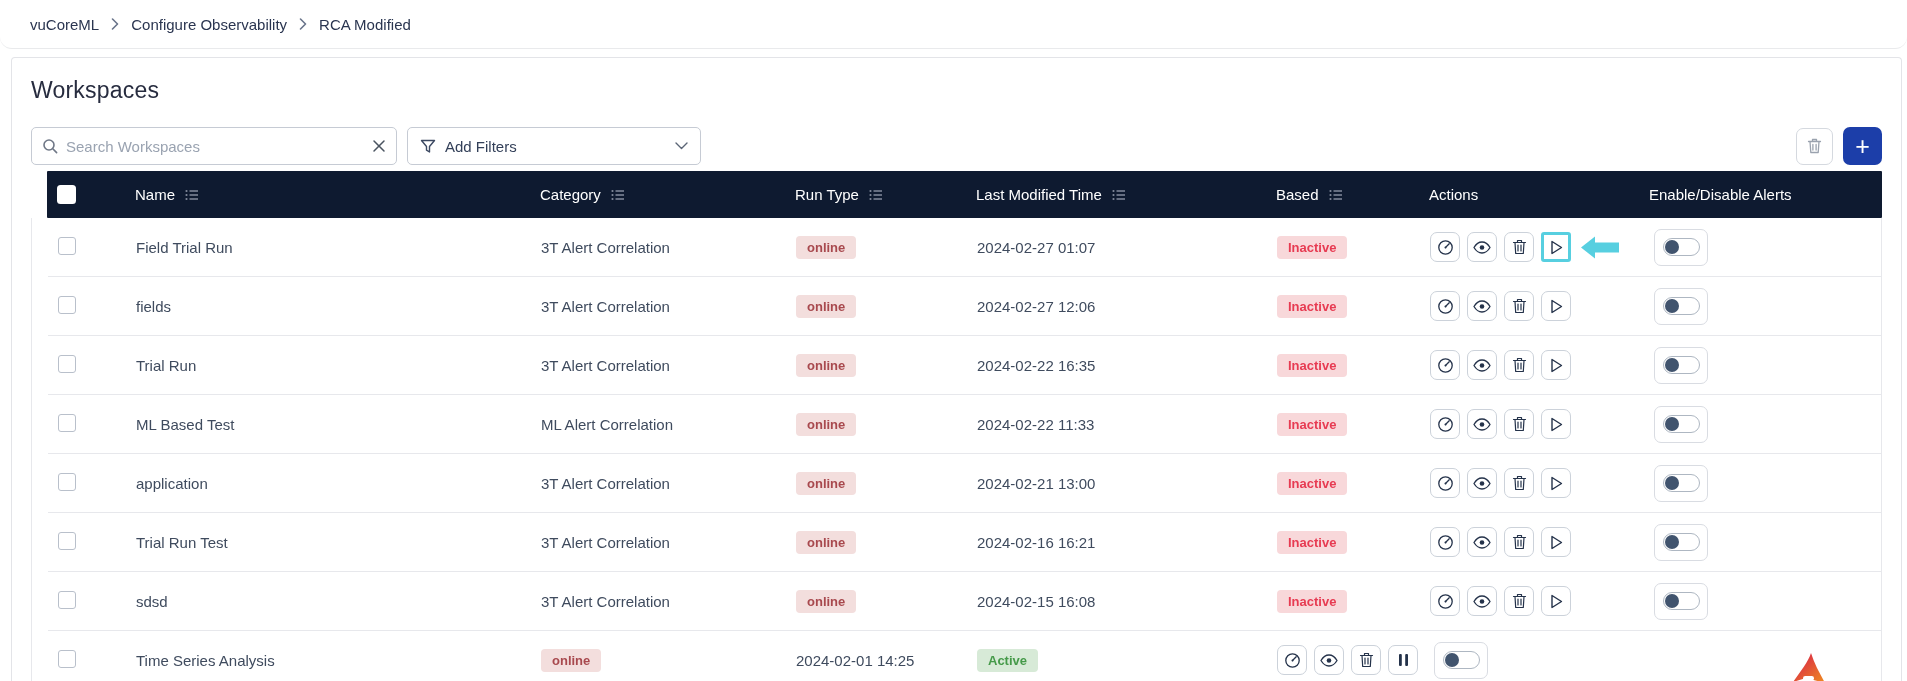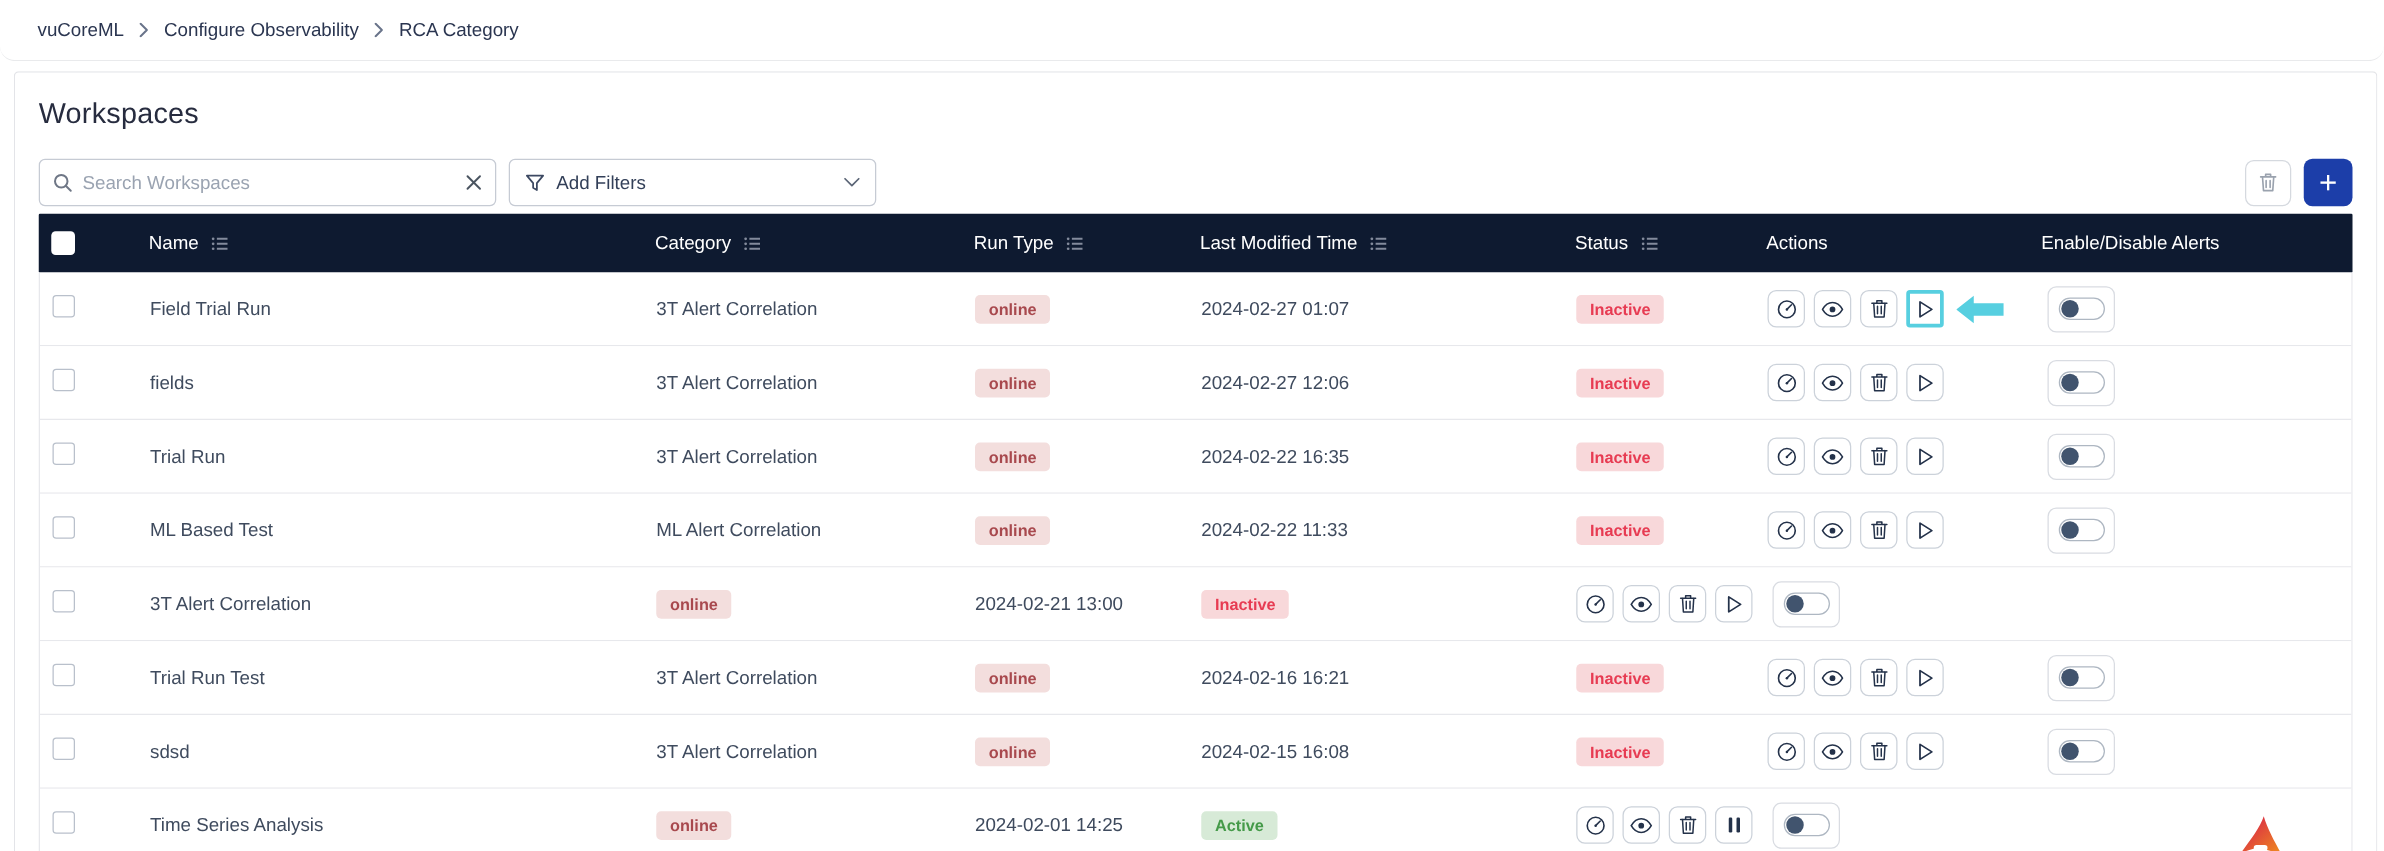--- a/index.html
+++ b/index.html
@@ -31,21 +31,21 @@
     display:flex;align-items:center;padding:0 12px;gap:9px;background:#fff;cursor:pointer;}
   .filters-label{font-size:15px;color:#323f58;flex:1;}
   .tool-btn{width:37px;height:37px;border:1px solid #d5d9df;border-radius:7px;background:#fff;
     display:flex;align-items:center;justify-content:center;cursor:pointer;}
   .add-btn{width:39px;height:38px;border:none;border-radius:7px;background:var(--accent-blue);
     color:#fff;font-size:25px;font-weight:400;line-height:1;display:flex;align-items:center;
     justify-content:center;cursor:pointer;margin-left:10px;}
   .spacer{flex:1;}
   
   .grid-row{display:grid;grid-template-columns:88px 405px 255px 181px 300px 153px 220px 1fr;
-    align-items:center;}
+    align-items:center;margin-left:16px;}
   .thead{height:47px;background:var(--header-bg);color:#fff;border-radius:1px;}
   .th{display:flex;align-items:center;gap:10px;font-size:15px;font-weight:500;}
   .cell-check{padding-left:10px;}
   .tbody{border-left:1px solid var(--row-border);border-right:1px solid var(--row-border);}
   .tr{height:59px;border-bottom:1px solid var(--row-border);background:#fff;}
   .td{font-size:15px;color:var(--cell-text);}
   .checkbox{width:18px;height:18px;border:1.4px solid #b9c0cb;border-radius:3px;background:#fff;
     display:inline-block;cursor:pointer;}
   .header-checkbox{width:19px;height:19px;background:#fff;border:none;border-radius:3.5px;}
   .badge{display:inline-block;font-size:13px;font-weight:600;border-radius:4px;padding:4px 11px;}
@@ -77,21 +77,21 @@
     <svg width="8" height="12" viewBox="0 0 8 12">
         <polyline points="1.5,1 6.5,6 1.5,11" fill="none" stroke="currentColor" stroke-width="1.6" stroke-linecap="round" stroke-linejoin="round"></polyline>
       </svg>
   </span>
   <span class="crumb">Configure Observability</span>
   <span class="crumb-sep">
     <svg width="8" height="12" viewBox="0 0 8 12">
         <polyline points="1.5,1 6.5,6 1.5,11" fill="none" stroke="currentColor" stroke-width="1.6" stroke-linecap="round" stroke-linejoin="round"></polyline>
       </svg>
   </span>
-  <span class="crumb">RCA Category</span>
+  <span class="crumb">RCA Modified</span>
 </div>
 
 <div class="card">
   <div class="page-title">Workspaces</div>
 
   <div class="toolbar">
     <div class="search-box">
       <span>
         <svg width="16" height="16" viewBox="0 0 16 16">
             <circle cx="7" cy="7" r="5" fill="none" stroke="#6f7786" stroke-width="1.6"></circle>
@@ -185,21 +185,21 @@
         <circle cx="1.5" cy="2" r="1.1" fill="#aab1c0"></circle>
               <circle cx="1.5" cy="6" r="1.1" fill="#aab1c0"></circle>
               <circle cx="1.5" cy="10" r="1.1" fill="#aab1c0"></circle>
         <line x1="4.5" y1="2" x2="13" y2="2" stroke="#aab1c0" stroke-width="1.5"></line>
         <line x1="4.5" y1="6" x2="13" y2="6" stroke="#aab1c0" stroke-width="1.5"></line>
         <line x1="4.5" y1="10" x2="13" y2="10" stroke="#aab1c0" stroke-width="1.5"></line>
       </svg>
     </span>
   </div>
         <div class="th">
-    <span>Status</span>
+    <span>Based</span>
     <span>
       <svg width="14" height="12" viewBox="0 0 14 12" opacity="0.75">
         <circle cx="1.5" cy="2" r="1.1" fill="#aab1c0"></circle>
               <circle cx="1.5" cy="6" r="1.1" fill="#aab1c0"></circle>
               <circle cx="1.5" cy="10" r="1.1" fill="#aab1c0"></circle>
         <line x1="4.5" y1="2" x2="13" y2="2" stroke="#aab1c0" stroke-width="1.5"></line>
         <line x1="4.5" y1="6" x2="13" y2="6" stroke="#aab1c0" stroke-width="1.5"></line>
         <line x1="4.5" y1="10" x2="13" y2="10" stroke="#aab1c0" stroke-width="1.5"></line>
       </svg>
     </span>
@@ -391,20 +391,21 @@
         <span class="toggle-track">
           <span class="toggle-knob"></span>
         </span>
       </span>
     </div>
   </div>
         <div class="tr grid-row">
     <div class="td cell-check">
       <span class="checkbox"></span>
     </div>
+    <div class="td">application</div>
     <div class="td">3T Alert Correlation</div>
     <div class="td"><span class="badge badge-muted-red">online</span></div>
     <div class="td">2024-02-21 13:00</div>
     <div class="td"><span class="badge badge-red">Inactive</span></div>
     <div class="td cell-actions">
       <button class="icon-btn">
         <svg width="17" height="17" viewBox="0 0 17 17">
                 <circle cx="8.5" cy="8.5" r="6.7" fill="none" stroke="currentColor" stroke-width="1.3"></circle>
                 <line x1="8.5" y1="8.5" x2="12.2" y2="4.8" stroke="currentColor" stroke-width="1.3" stroke-linecap="round"></line>
                 <circle cx="8.5" cy="8.5" r="1" fill="currentColor"></circle>

